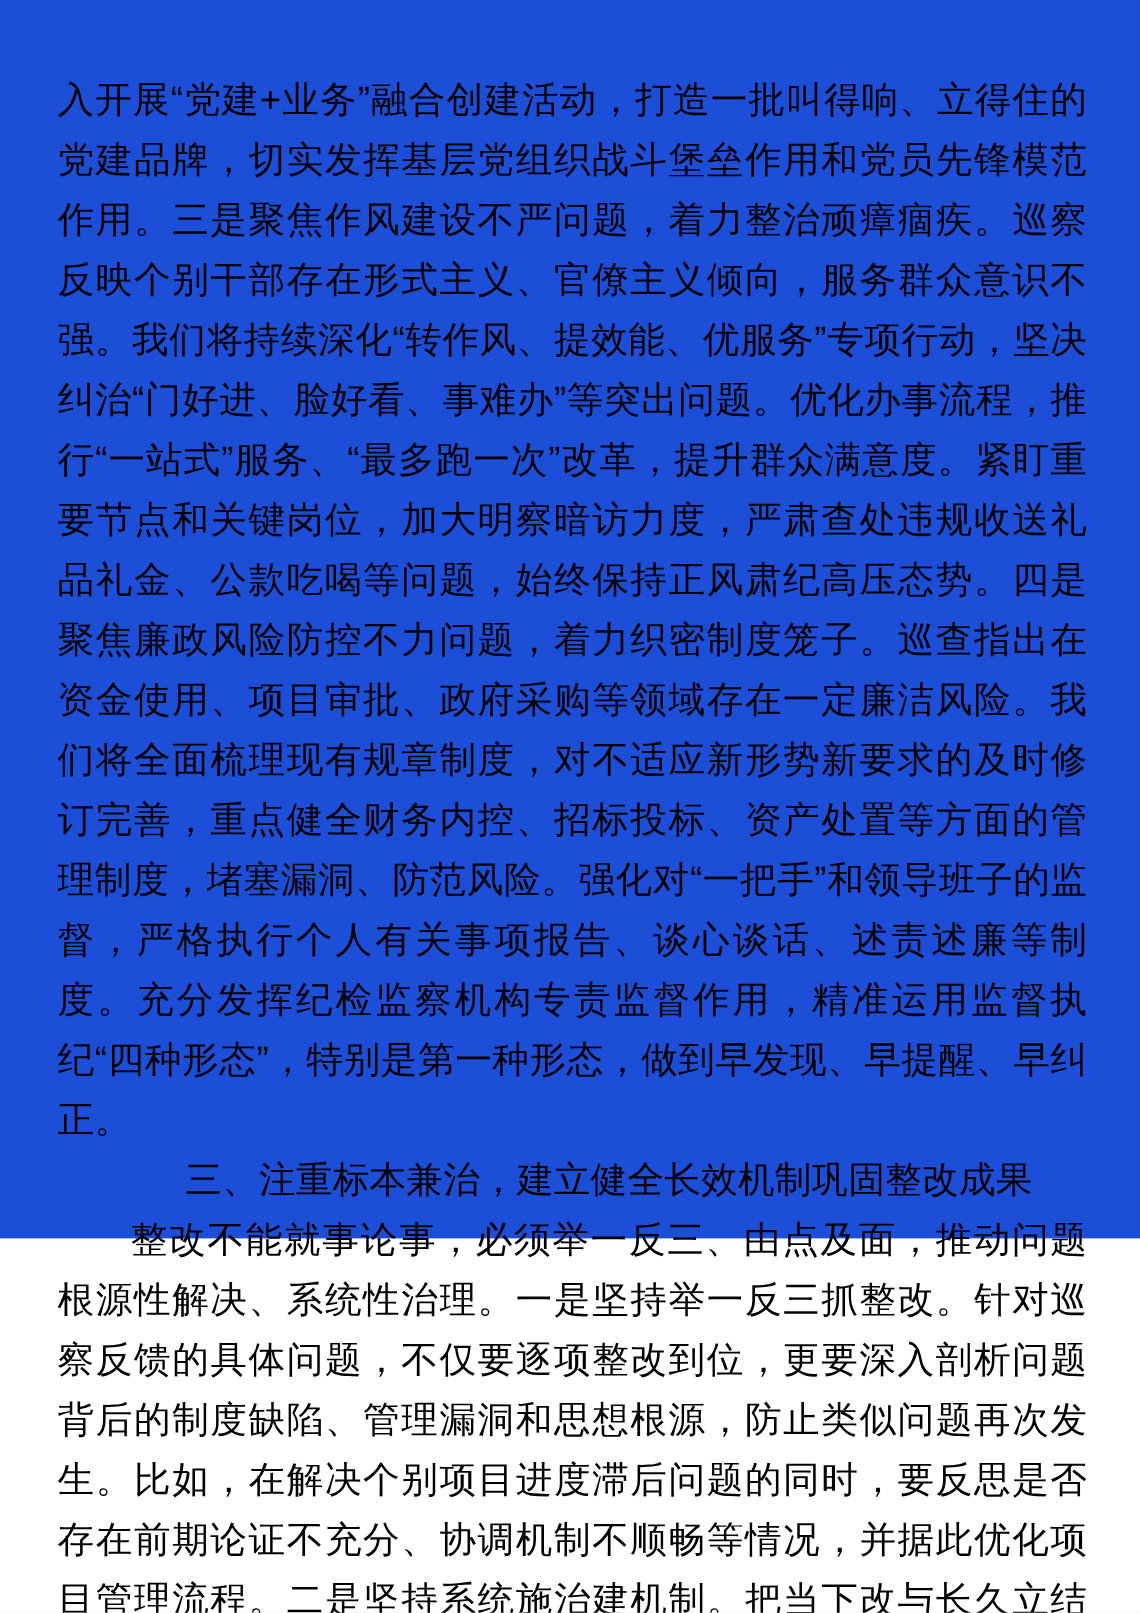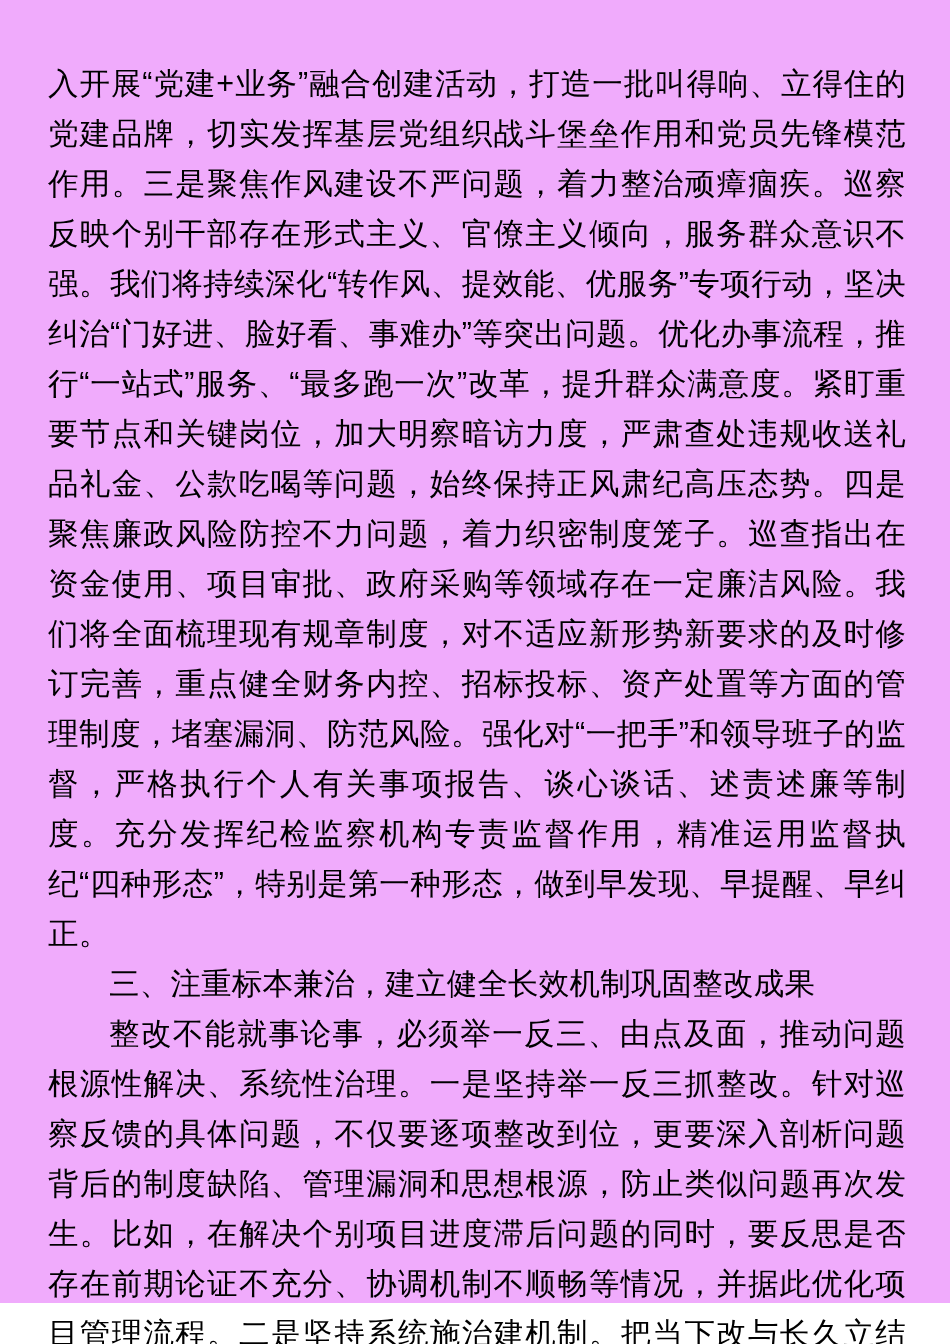--- a/index.html
+++ b/index.html
@@ -10,22 +10,22 @@
   body {
     width: 950px;
     height: 1344px;
     font-family: "Liberation Sans", "DejaVu Sans", sans-serif;
     color: #000000;
     overflow: hidden;
   }
   .page {
     position: relative;
     width: 950px;
-    height: 1303px;
-    background: #f0abfc;
+    height: 1032px;
+    background: #1d4ed8;
     box-sizing: border-box;
     padding: 0;
   }
   .content {
     position: absolute;
     left: 48px;
     top: 58px;
     width: 858px;
   }
   
@@ -44,21 +44,21 @@
   }
   .para-indent {
     text-indent: 2em;
   }
   
   .heading {
     font-size: 30.5px;
     line-height: 50px;
     text-indent: 2em;
     margin: 0;
-    text-align: left;
+    text-align: center;
     letter-spacing: 0.2px;
     font-weight: 500;
   }
 </style>
 </head>
 <body>
 
 <div class="page">
   <div class="content">
 

